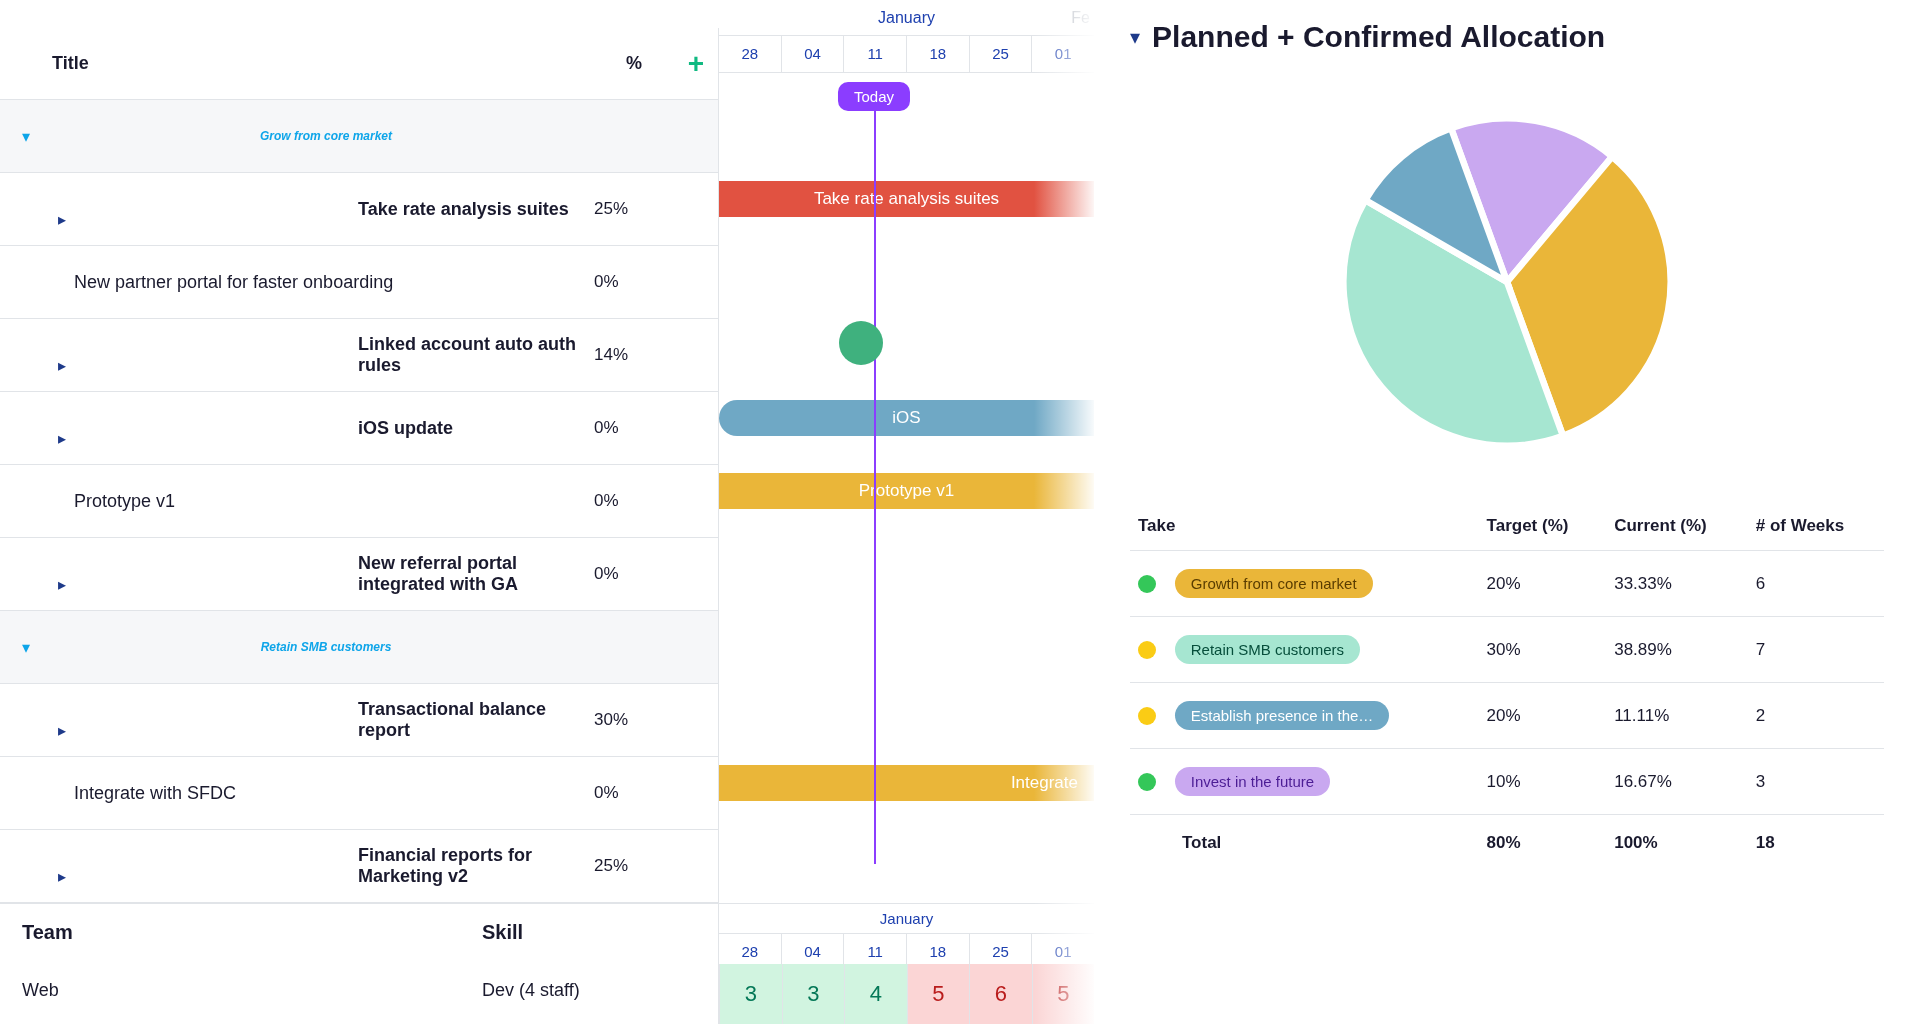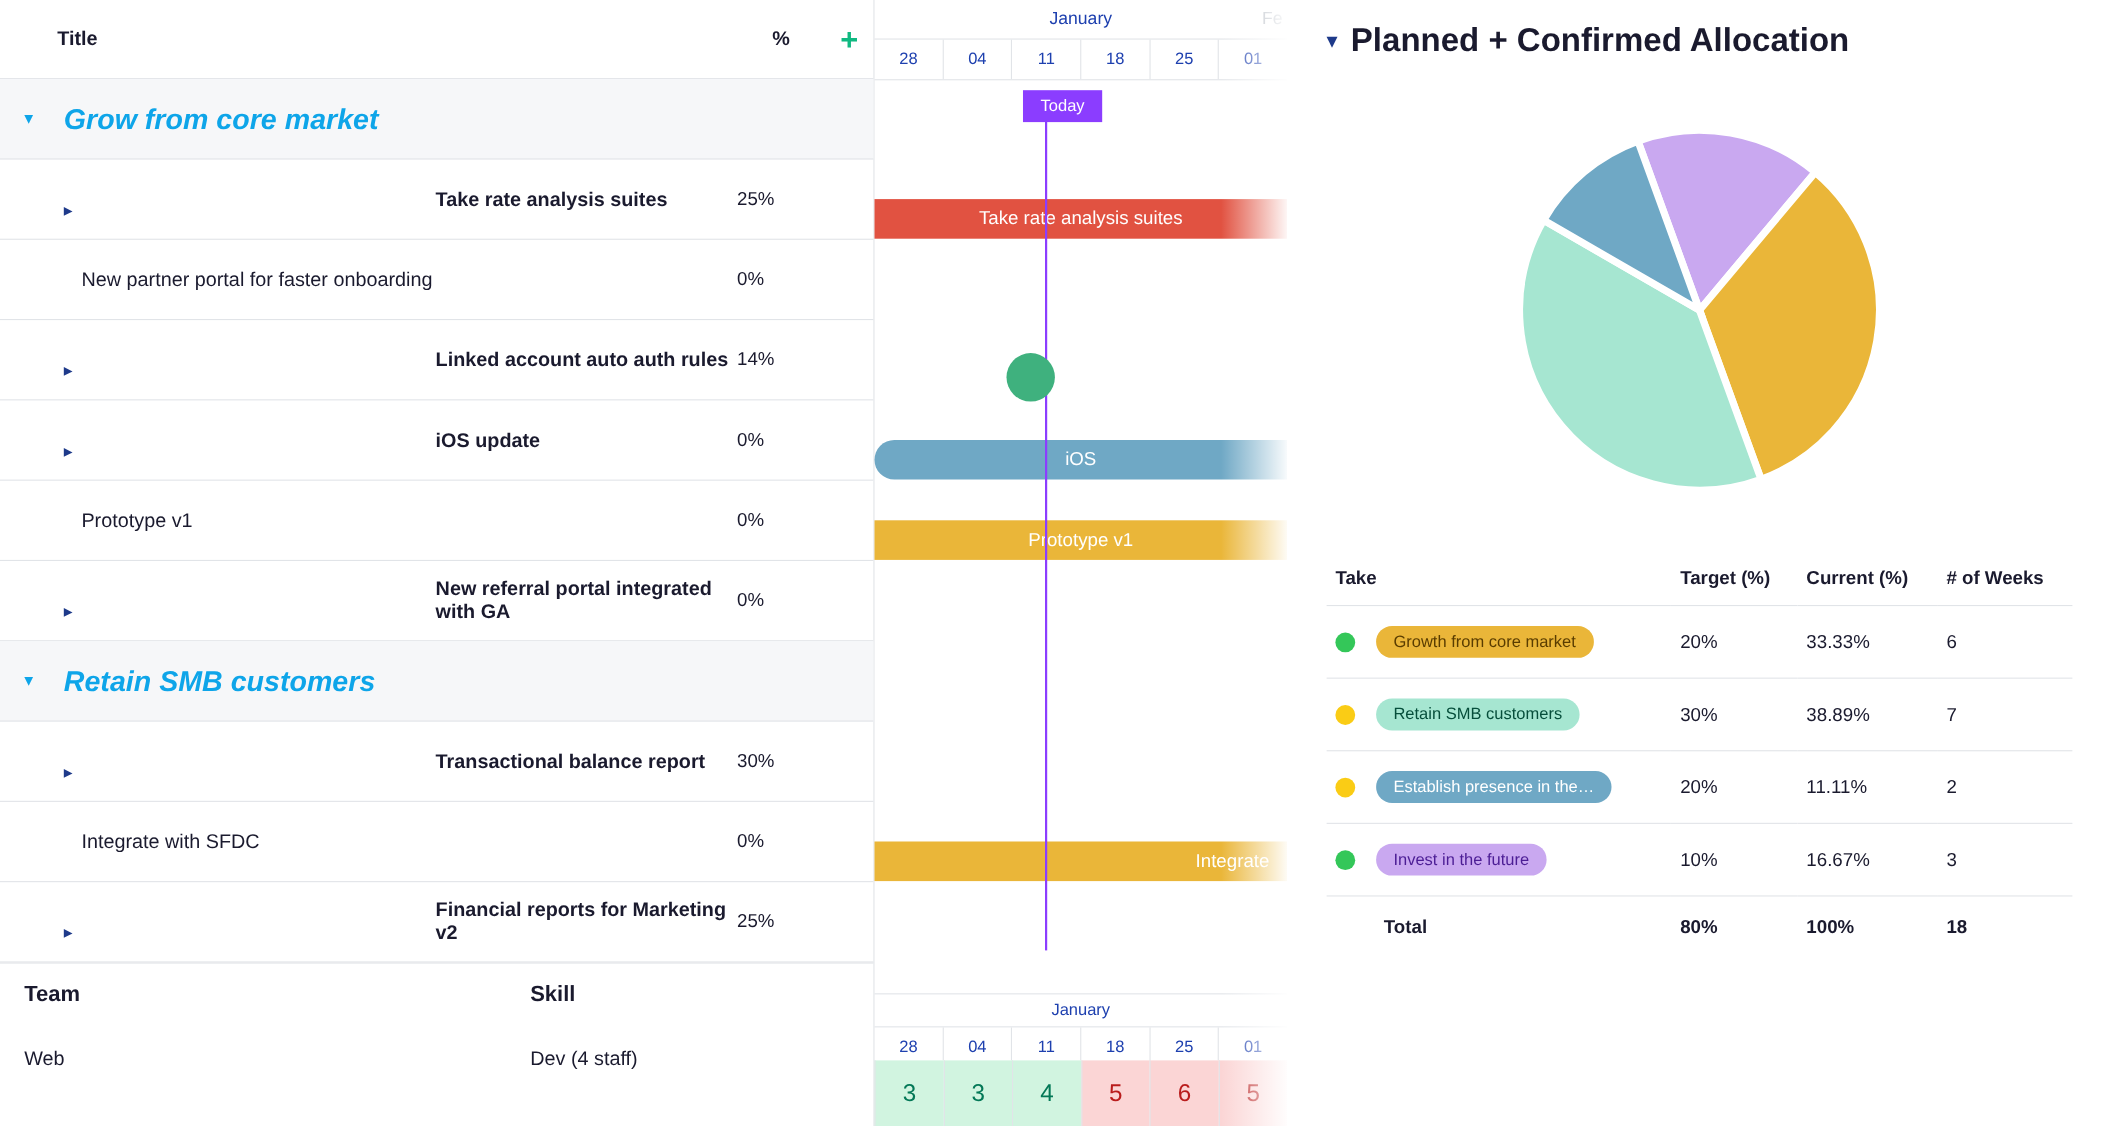--- a/index.html
+++ b/index.html
@@ -1,34 +1,34 @@
 <!DOCTYPE html>
 <html><head>
 <meta charset="utf-8">
 <style>
 * { box-sizing: border-box; margin: 0; padding: 0; }
 body { font-family: -apple-system, BlinkMacSystemFont, "Segoe UI", Arial, sans-serif; font-size: 14px; color: #1a1a2e; background: #fff; overflow: hidden; }
 .app { display: flex; width: 1920px; height: 1024px; }
-.left { width: 795px; border-right: 1px solid #e1e4e8; display: flex; flex-direction: column; }
+.left { width: 719px; border-right: 1px solid #e1e4e8; display: flex; flex-direction: column; margin-top: 28px; }
 .mid { width: 375px; display: flex; flex-direction: column; position: relative; }
 .right { flex: 1; padding: 20px 36px 0 36px; background: #fff; }
 
 
 .left-header { display: flex; align-items: center; height: 72px; border-bottom: 1px solid #e1e4e8; padding: 0 0 0 52px; font-weight: 700; font-size: 18px; }
 .left-header .title-col { flex: 1; }
 .left-header .pct-col { width: 80px; text-align: center; font-weight: 700; }
 .left-header .add-col { width: 44px; text-align: center; }
 .add-icon { color: #10b981; font-size: 28px; font-weight: 700; cursor: pointer; }
 
 .row { display: flex; align-items: center; height: 73px; border-bottom: 1px solid #e1e4e8; padding: 0 0 0 22px; }
 .row.group { background: #f6f7f9; }
 .row .toggle { width: 24px; color: #0ea5e9; font-size: 16px; cursor: pointer; }
 .row .toggle.down::before { content: "▾"; }
 .row .toggle.right::before { content: "▸"; color: #1e3a8a; }
-.row.group .label { color: #0ea5e9; font-style: italic; font-weight: 600; font-size: 26px; }
+.row.group .label { color: #0ea5e9; font-style: italic; font-weight: 600; font-size: 12px; text-align: center; }
 .row .indent0 { padding-left: 12px; }
 .row .indent1 { padding-left: 28px; }
 .row .label { flex: 1; font-size: 18px; }
 .row .bold { font-weight: 700; }
 .row .pct { width: 80px; text-align: left; font-size: 17px; }
 .row .pad { width: 44px; }
 
 .left-footer { border-top: 1px solid #e1e4e8; }
 .footer-row { display: flex; align-items: center; height: 56px; padding: 0 0 0 22px; }
 .footer-row .team { width: 460px; font-weight: 700; font-size: 20px; }
@@ -38,21 +38,21 @@
 .footer-row2 .skill { flex: 1; }
 
 
 .tl-head { border-bottom: 1px solid #e1e4e8; }
 .tl-month { height: 36px; line-height: 36px; text-align: center; color: #1e40af; font-size: 16px; border-bottom: 1px solid #e1e4e8; position: relative; }
 .tl-month .next { position: absolute; right: 4px; color: #9ca3af; }
 .tl-days { display: flex; height: 36px; }
 .tl-day { flex: 1; border-left: 1px solid #e1e4e8; text-align: center; line-height: 36px; color: #1e40af; font-size: 15px; }
 .tl-day:first-child { border-left: none; }
 
-.today-badge { position: absolute; top: 82px; left: 155px; transform: translateX(-50%); background: #8b3dff; color: #fff; padding: 6px 16px; border-radius: 0; font-size: 15px; z-index: 5; margin-left: 16px; }
+.today-badge { position: absolute; top: 82px; left: 155px; transform: translateX(-50%); background: #8b3dff; color: #fff; padding: 6px 16px; border-radius: 10px; font-size: 15px; z-index: 5; }
 .today-line { position: absolute; top: 104px; left: 155px; width: 2px; height: 760px; background: #8b3dff; z-index: 1; }
 
 .gantt { position: relative; flex: 1; }
 .gbar { position: absolute; height: 36px; border-radius: 18px; display: flex; align-items: center; justify-content: center; color: #fff; font-size: 17px; padding: 0 16px; white-space: nowrap; overflow: hidden; }
 .gcircle { position: absolute; width: 44px; height: 44px; border-radius: 50%; z-index: 2; }
 
 .tl-foot { border-top: 1px solid #e1e4e8; }
 .tl-foot-month { height: 30px; line-height: 30px; text-align: center; color: #1e40af; font-size: 15px; border-bottom: 1px solid #e1e4e8; }
 .tl-foot-days { display: flex; height: 30px; }
 .tl-cells { display: flex; height: 60px; }

